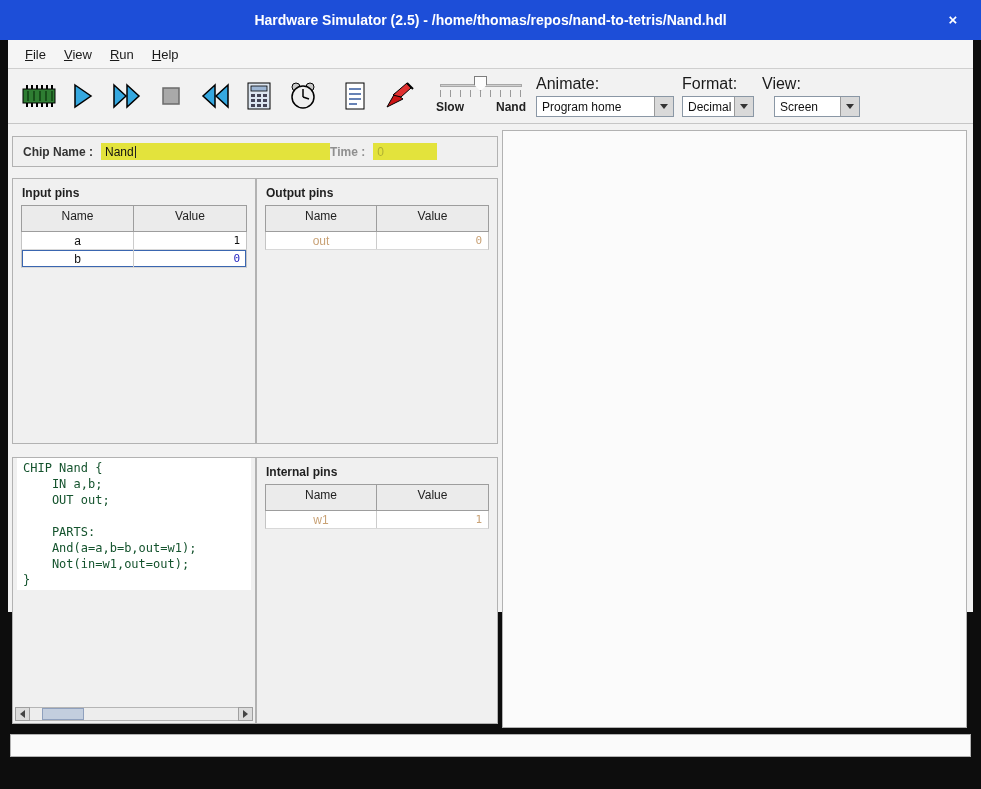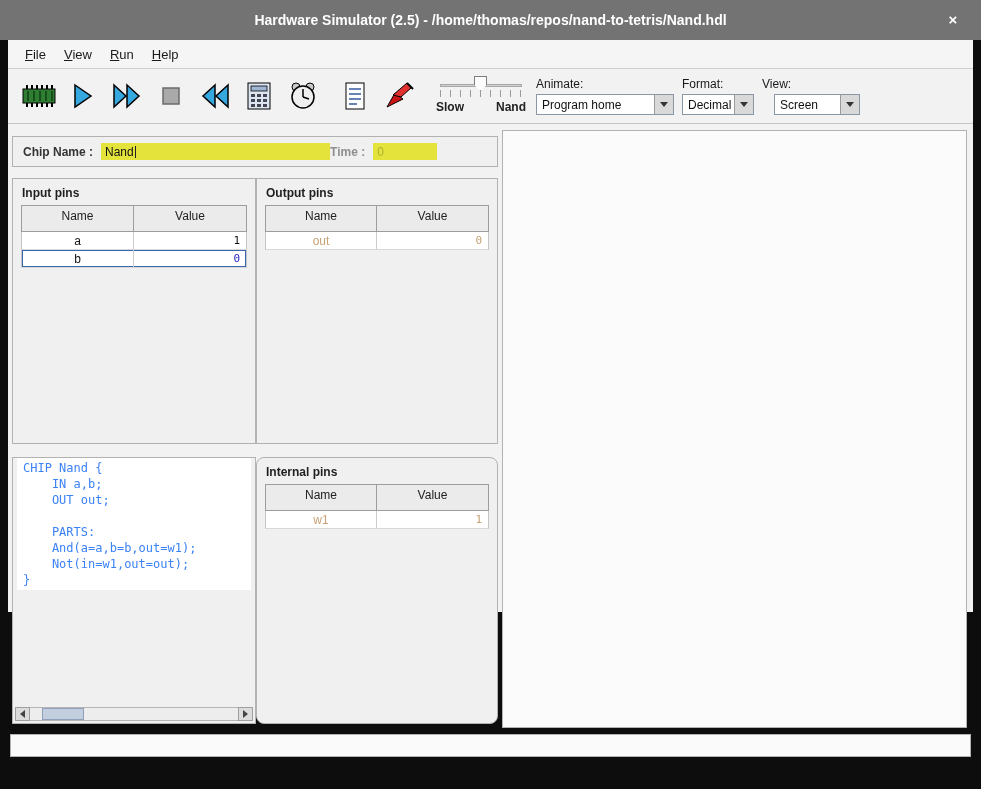--- a/index.html
+++ b/index.html
@@ -6,21 +6,21 @@
   html,body { margin:0; padding:0; }
   body {
     width:981px; height:789px; position:relative;
     background:#0d0d0d;
     font-family:"Liberation Sans", sans-serif;
     overflow:hidden;
   }
   
   .titlebar {
     position:absolute; left:0; top:0; width:981px; height:40px;
-    background:#737373; color:#fff;
+    background:#1d4ed8; color:#fff;
     display:flex; align-items:center; justify-content:center;
     font-weight:bold; font-size:14px;
   }
   .close-btn {
     position:absolute; right:18px; top:10px; width:20px; height:20px;
     color:#fff; font-size:15px; line-height:20px; text-align:center; cursor:default;
   }
   
   .window {
     position:absolute; left:8px; top:40px; width:965px; height:572px;
@@ -62,21 +62,21 @@
     background:#fdfdfd; border:1px solid #7d7d7d;
     clip-path:polygon(0 0,100% 0,100% 58%,50% 100%,0 58%);
   }
   .slider-labels {
     position:absolute; left:0; right:0; top:26px;
     display:flex; justify-content:space-between;
     font-weight:bold; font-size:12px; color:#222;
   }
   
   .combo-group { margin-right:8px; }
-  .combo-label { font-size:12px; color:#1a1a1a; margin-bottom:3px; }
+  .combo-label { font-size:16px; color:#1a1a1a; margin-bottom:3px; }
   .combo {
     height:21px; background:#fff; border:1px solid #8a97a5;
     display:flex; align-items:stretch;
   }
   .combo-value { flex:1; font-size:12px; color:#111; padding:3px 5px 0 5px; white-space:nowrap; overflow:hidden; }
   .combo-arrow {
     width:19px; background:#d9d9d9; border-left:1px solid #9a9a9a;
     display:flex; align-items:center; justify-content:center;
   }
   .combo-arrow::after {
@@ -119,26 +119,26 @@
   .cell-name { text-align:center; border-right:1px solid #cccccc; }
   .cell-value { text-align:right; padding-right:6px;
     font-family:"DejaVu Sans Mono", monospace; font-size:11px; }
   .trow.selected { box-shadow:inset 0 0 0 1px #3a66b0; }
   .trow.selected .cell-value { color:#1f1fbf; }
   .trow.faint .tcell { color:#c9a276; }
   
   .input-panel    { left:4px;   top:138px; width:244px; height:266px; }
   .output-panel   { left:248px; top:138px; width:242px; height:266px; }
   .hdl-panel      { left:4px;   top:417px; width:244px; height:267px; }
-  .internal-panel { left:248px; top:417px; width:242px; height:267px;border-radius:8px; }
+  .internal-panel { left:248px; top:417px; width:242px; height:267px; }
   
   .hdl-code {
     margin:0 4px; background:#fff; padding:2px 6px;
     font-family:"DejaVu Sans Mono", monospace; font-size:12px; line-height:16px;
-    color:#3b82f6; white-space:pre; overflow:hidden;
+    color:#14532d; white-space:pre; overflow:hidden;
   }
   .hscrollbar {
     position:absolute; left:2px; right:2px; bottom:2px; height:14px;
     display:flex; align-items:stretch;
   }
   .sb-btn {
     width:15px; background:#dcdcdc; border:1px solid #9f9f9f;
     display:flex; align-items:center; justify-content:center;
   }
   .sb-left::after  { content:""; border-top:4px solid transparent; border-bottom:4px solid transparent; border-right:5px solid #444; }

